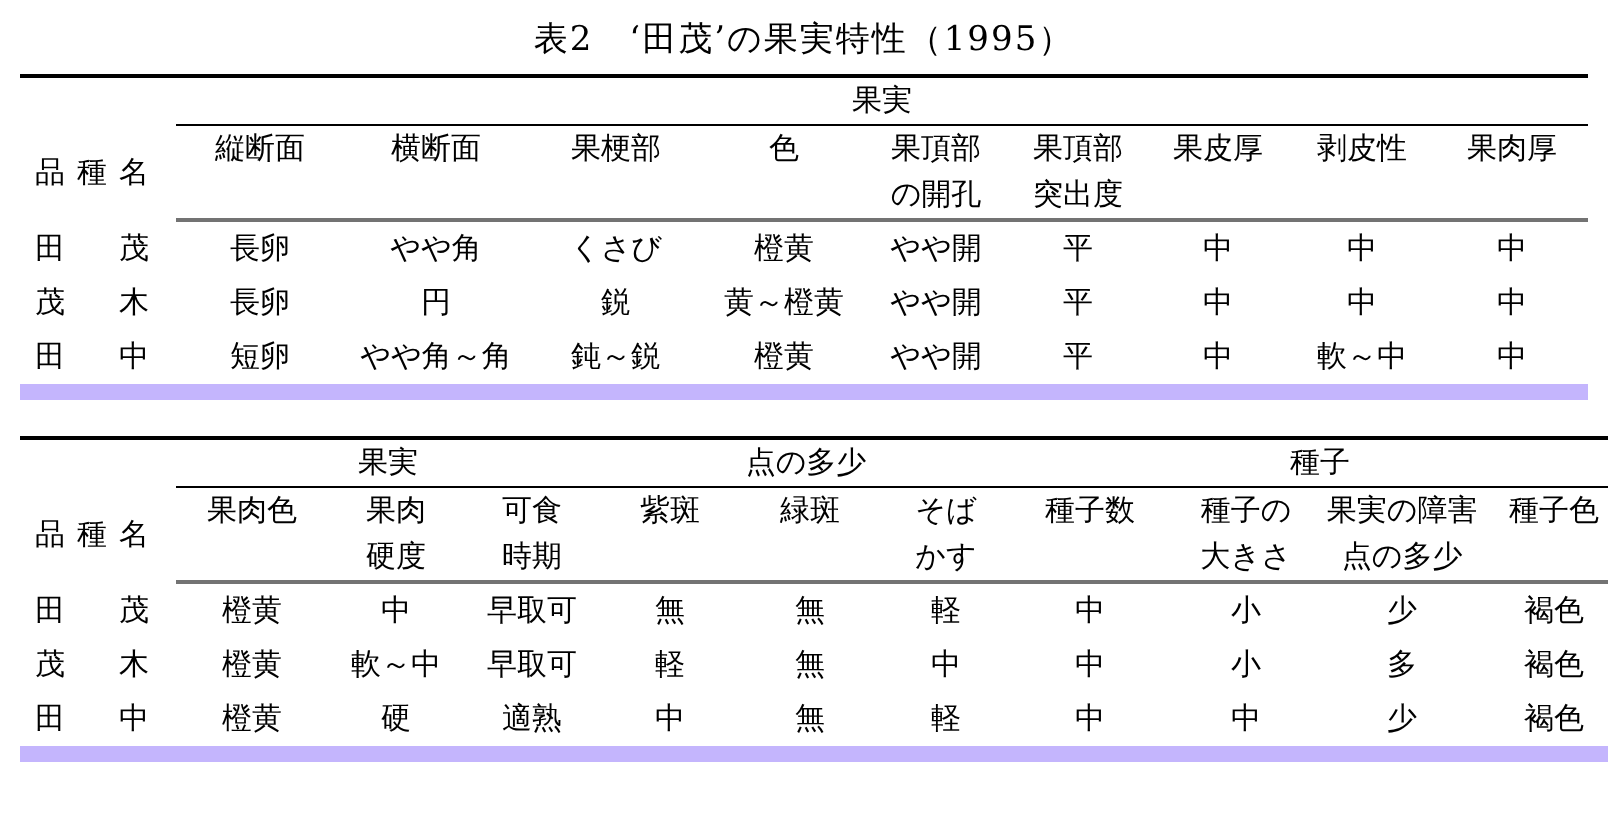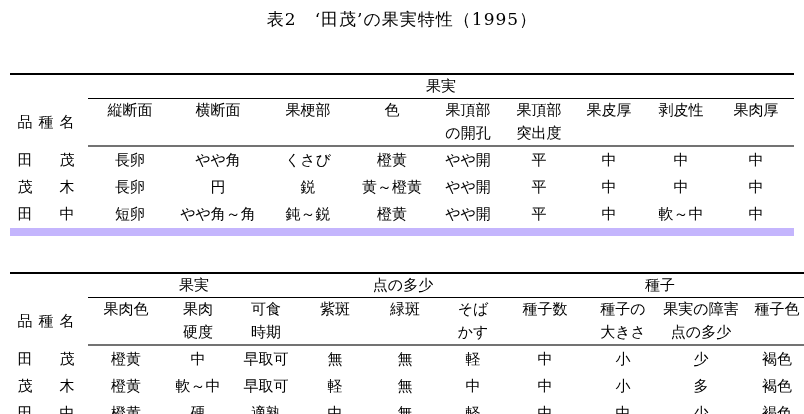--- a/index.html
+++ b/index.html
@@ -27,22 +27,21 @@
     letter-spacing: 1px;
     padding-top: 8px;
     padding-bottom: 6px;
     font-family: "DejaVu Serif", serif;
     white-space: nowrap;
   }
   table.tbl {
     border-collapse: collapse;
     width: 784px;
     table-layout: fixed;
-    font-family: Liberation Serif, serif;
-    margin-top: 36px;
+    font-family: Liberation Sans, sans-serif;
   }
   table.tbl td, table.tbl th {
     font-weight: normal;
     font-size: 15px;
     text-align: center;
     vertical-align: middle;
     padding: 0;
     line-height: 1.0;
     white-space: nowrap;
   }

